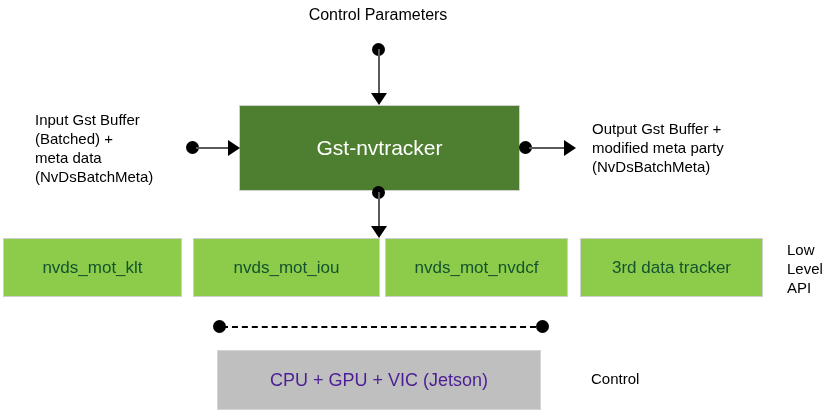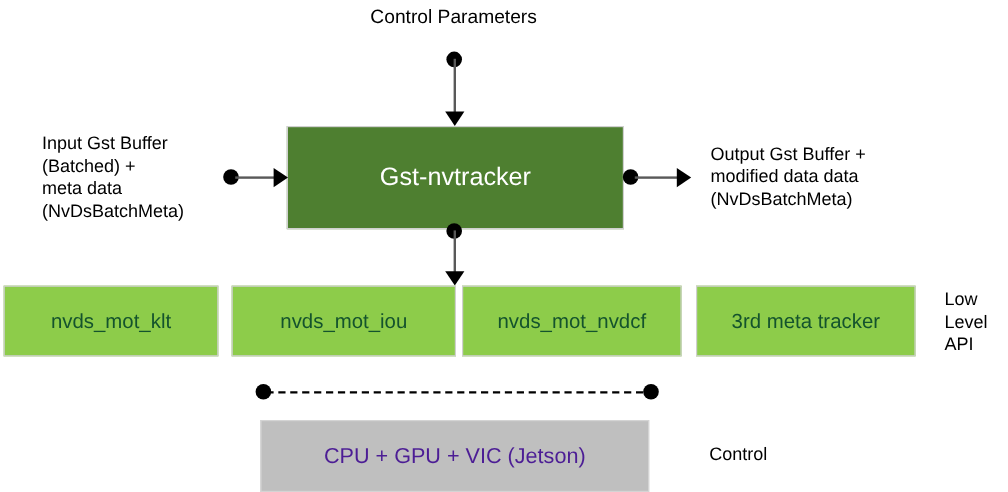--- a/index.html
+++ b/index.html
@@ -115,41 +115,41 @@
 
   <div class="abs dot" style="left:186px; top:141px;"></div>
   <div class="abs line-h" style="left:196px; top:146.5px; width:38px;"></div>
   <div class="abs arrow-right" style="left:228px; top:139.5px;"></div>
 
   <div class="abs dot" style="left:519px; top:141px;"></div>
   <div class="abs line-h" style="left:529px; top:146.5px; width:40px;"></div>
   <div class="abs arrow-right" style="left:564px; top:139.5px;"></div>
 
   <div class="abs label label-left" style="left:592px; top:119px; width:210px;">Output Gst Buffer +
-modified data data
+modified meta party
 (NvDsBatchMeta)</div>
 
   <div class="abs dot" style="left:372px; top:186px;"></div>
   <div class="abs line-v" style="left:377.5px; top:192px; height:36px;"></div>
   <div class="abs arrow-down" style="left:370.5px; top:226px;"></div>
 
   <div class="abs box box-ll" style="left:3px; top:238px; width:179px; height:59px;">
     <span>nvds_mot_klt</span>
   </div>
 
   <div class="abs box box-ll" style="left:193px; top:238px; width:187px; height:59px;">
     <span>nvds_mot_iou</span>
   </div>
 
   <div class="abs box box-ll" style="left:385px; top:238px; width:183px; height:59px;text-align:center;">
     <span>nvds_mot_nvdcf</span>
   </div>
 
   <div class="abs box box-ll" style="left:580px; top:238px; width:183px; height:59px;">
-    <span>3rd meta tracker</span>
+    <span>3rd data tracker</span>
   </div>
 
   <div class="abs label label-left" style="left:787px; top:240px; width:60px;">Low
 Level
 API</div>
 
   <div class="abs dot" style="left:213px; top:320px;"></div>
   <div class="abs dashed" style="left:222px; top:325.5px; width:314px;"></div>
   <div class="abs dot" style="left:536px; top:320px;"></div>
 

